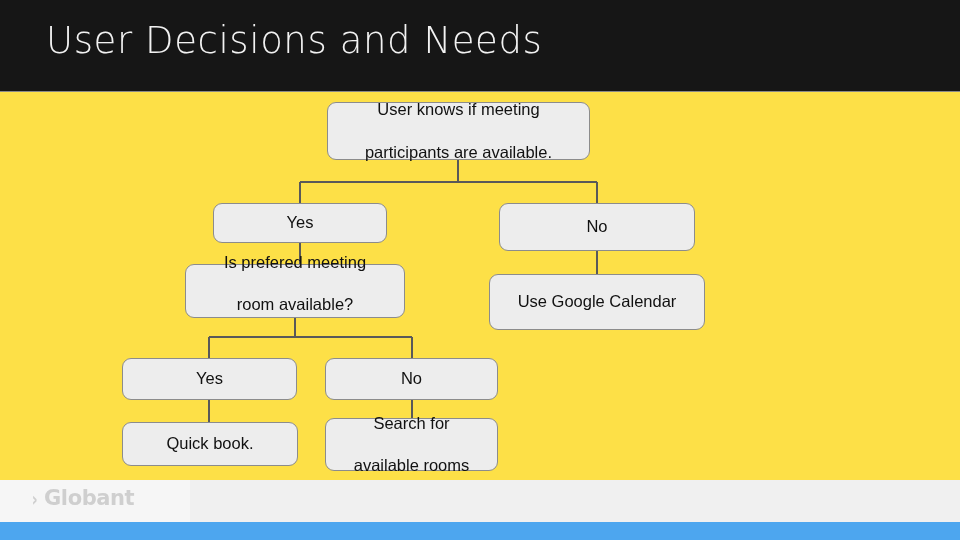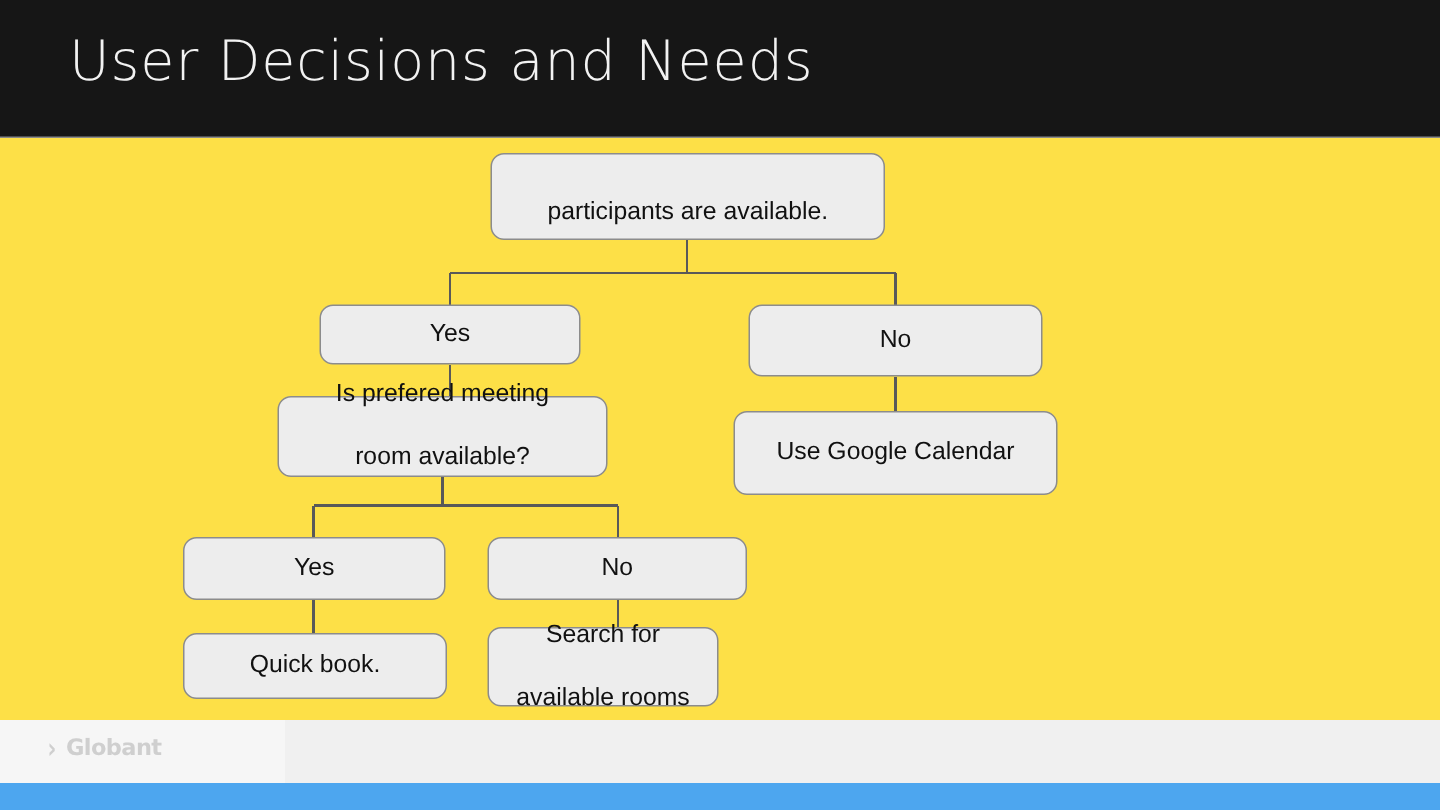--- a/index.html
+++ b/index.html
@@ -111,21 +111,21 @@
     height: 20px;
     color: #cfcfcf;
     line-height: 20px;
     font-size: 19px;
     font-family: "DejaVu Sans", sans-serif;
     font-weight: 700;
     transform: scaleX(0.75);
   }
   #brand-word {
     font-family: "DejaVu Sans", sans-serif;
-    font-size: 15px;
+    font-size: 21px;
     font-weight: 700;
     letter-spacing: -0.4px;
     color: #cfcfcf;
     line-height: 21px;
   }
   #accent-bar {
     position: absolute;
     left: 0;
     top: 522px;
     width: 960px;
@@ -161,21 +161,21 @@
         <path d="M209,245 L209,266"></path>
         <path d="M412,245 L412,266"></path>
 
         <path d="M209,308 L209,330"></path>
 
         <path d="M412,308 L412,326"></path>
       </g>
     </svg>
 
     <div class="node" style="left:327px; top:10px; width:263px; height:58px;">
-      <span><br><span>participants are available.</span></span>
+      <span><span>User knows if meeting</span><br><span>participants are available.</span></span>
     </div>
 
     <div class="node" style="left:213px; top:111px; width:174px; height:40px;">
       <span>Yes</span>
     </div>
 
     <div class="node" style="left:499px; top:111px; width:196px; height:48px;">
       <span>No</span>
     </div>
 
@@ -192,21 +192,21 @@
     </div>
 
     <div class="node" style="left:325px; top:266px; width:173px; height:42px;">
       <span>No</span>
     </div>
 
     <div class="node" style="left:122px; top:330px; width:176px; height:44px;">
       <span>Quick book.</span>
     </div>
 
-    <div class="node" style="left:325px; top:326px; width:154px; height:53px;">
+    <div class="node" style="left:325px; top:326px; width:173px; height:53px;">
       <span><span>Search for</span><br><span>available rooms</span></span>
     </div>
 
   </div>
 
   <div id="footer-band">
     <div id="footer-band-inner"></div>
     <div id="brand-logo">
       <span id="brand-chevron">›</span>
       <span id="brand-word">Globant</span>

